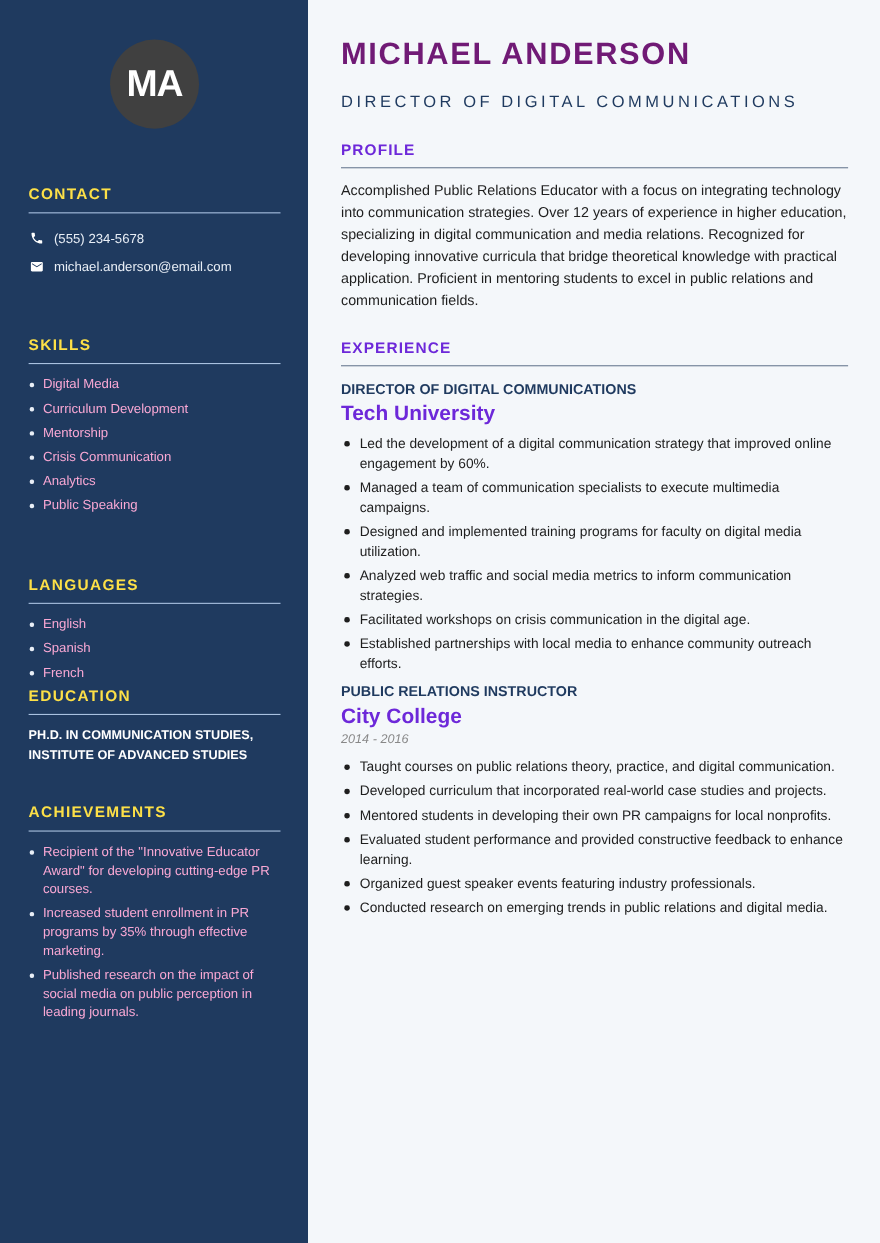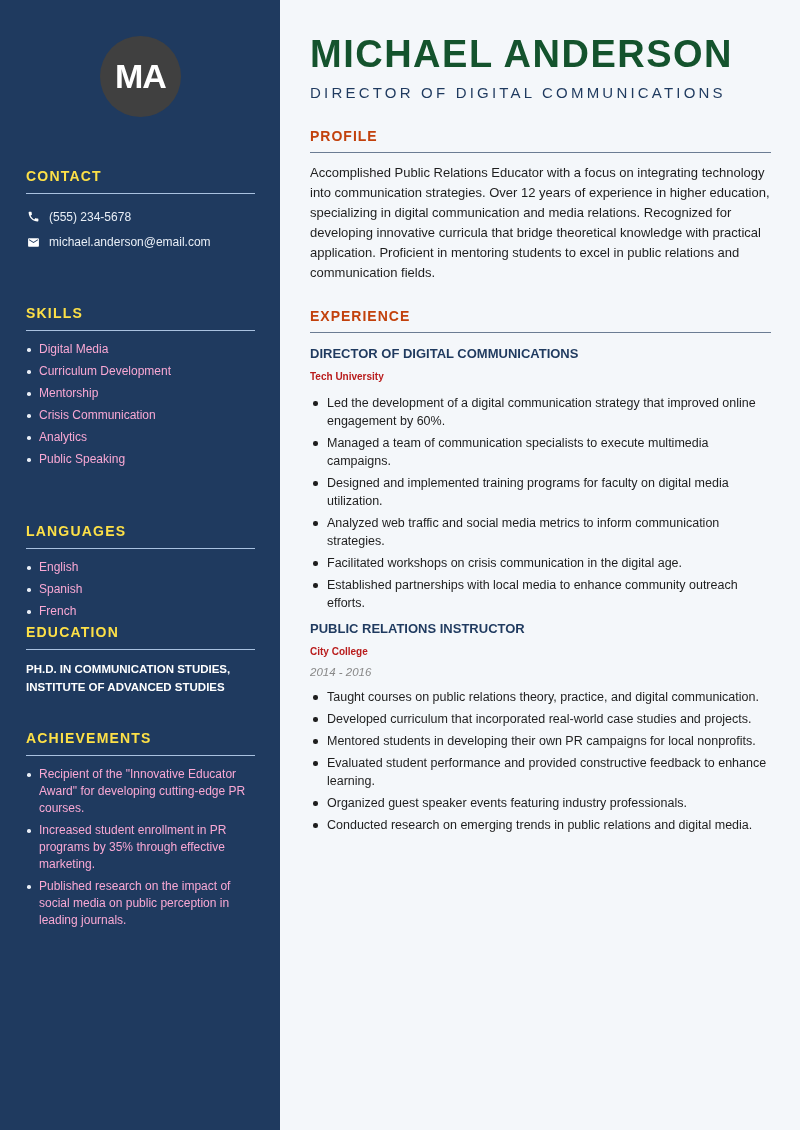--- a/index.html
+++ b/index.html
@@ -43,38 +43,38 @@
       background: #e8eef6; border-radius: 50%;
     }
     .edu-text {
       margin-top: 11px; font-size: 11.5px; font-weight: bold; color: #ffffff;
       line-height: 17.5px;
     }
     .ach li { line-height: 17px; margin-bottom: 5px; }
 
     .main { position: absolute; left: 310px; top: 0; width: 461px; color: #1e1e1e; }
     .name {
-      position: absolute; top: 33px; left: 0; font-size: 38px; font-weight: bold;
-      color: #14532d; letter-spacing: 1.5px; white-space: nowrap;
+      position: absolute; top: 33px; left: 0; font-size: 28px; font-weight: bold;
+      color: #701a75; letter-spacing: 1.5px; white-space: nowrap;
     }
     .title {
       position: absolute; top: 84px; left: 0; font-size: 15px; color: #1f3a5f;
       letter-spacing: 3.2px; white-space: nowrap;
     }
     .main-section { position: absolute; left: 0; width: 461px; }
     .main-heading {
-      font-size: 14px; font-weight: bold; letter-spacing: 1px; color: #c2410c;
+      font-size: 14px; font-weight: bold; letter-spacing: 1px; color: #6d28d9;
       padding-bottom: 8px; border-bottom: 1.5px solid #6b7c93;
     }
     .profile-text {
       margin-top: 10px; font-size: 13px; line-height: 20px; color: #1e1e1e;
     }
     .job { margin-top: 12px; }
     .job-title { font-size: 13px; font-weight: bold; color: #1f3a5f; line-height: 18px; }
-    .job-company { font-size: 10px; font-weight: bold; color: #b91c1c; margin-top: 5px; line-height: 18px; }
+    .job-company { font-size: 19px; font-weight: bold; color: #6d28d9; margin-top: 5px; line-height: 18px; }
     .job-dates { font-size: 11.5px; font-style: italic; color: #888888; margin-top: 3px; line-height: 16px; }
     .job-bullets { list-style: none; margin-top: 8px; }
     .job-bullets li {
       position: relative; padding-left: 17px; font-size: 12.5px; line-height: 18px;
       color: #1e1e1e; margin-bottom: 4px;
     }
     .job-bullets li::before {
       content: ""; position: absolute; left: 3px; top: 7px; width: 4.5px; height: 4.5px;
       background: #1e1e1e; border-radius: 50%;
     }

